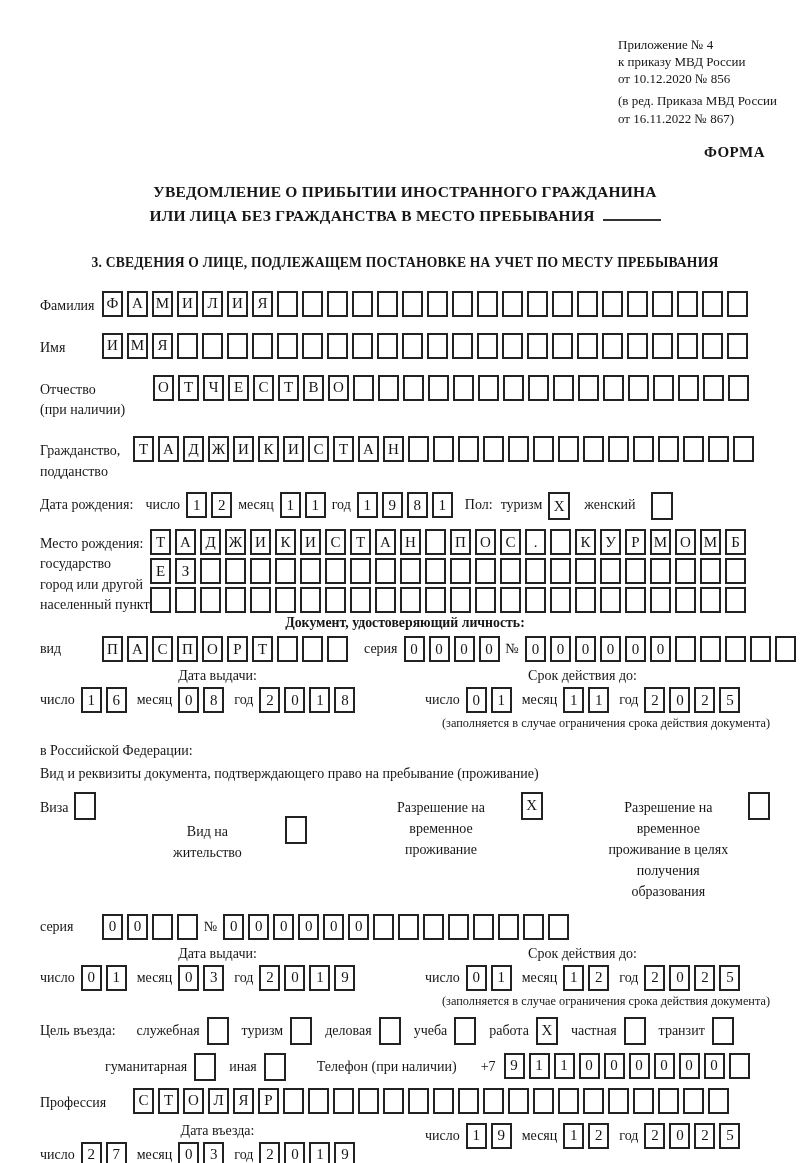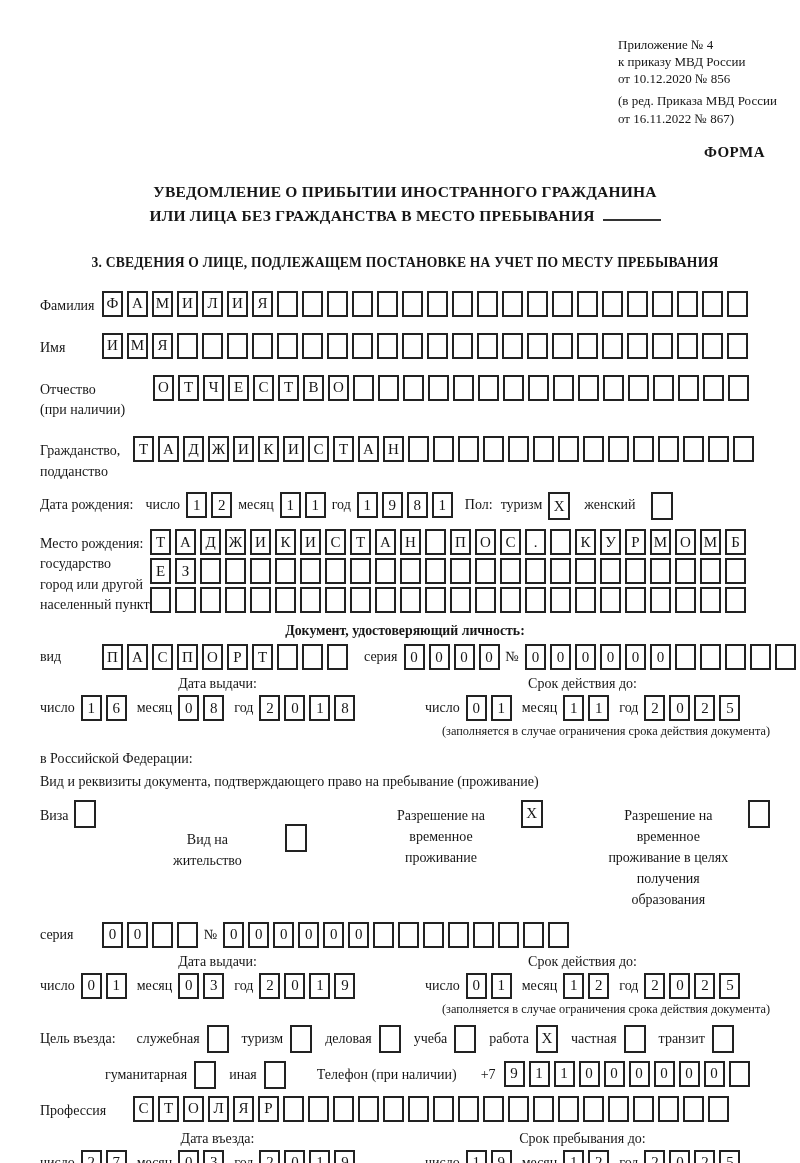--- a/index.html
+++ b/index.html
@@ -27,21 +27,21 @@
   .cb { width:22px; height:28px; }
 
   .frow { display:flex; align-items:flex-start; margin-top:16px; }
   .flabel { font-size:14px; padding-top:5px; flex:0 0 auto; line-height:1.45; }
   .w62  { width:62px; }
   .w93  { width:93px; }
   .w110 { width:110px; }
   .w113 { width:113px; }
   .stackrows { display:flex; flex-direction:column; gap:3px; }
 
-  .doc-heading { text-align:center; font-weight:bold; font-size:13.8px; margin-top:8px; }
+  .doc-heading { text-align:center; font-weight:bold; font-size:13.8px; }
 
   .inline-lbl { font-size:14px; padding:5px 6px 0 6px; flex:0 0 auto; }
   .inline-lbl.first { padding-left:0; }
 
   .dategrid { display:flex; margin-top:6px; }
   .datecol-l { width:355px; }
   .datecol-r { flex:1; }
   .date-hd { text-align:center; font-size:14px; margin-bottom:3px; }
   .date-row { display:flex; align-items:flex-start; }
   .date-row .cellrow { margin-right:4px; }
@@ -610,21 +610,20 @@
       <div class="inline-lbl">год</div>
       <div class="cellrow">
           <span class="cell">2</span>
           <span class="cell">0</span>
           <span class="cell">1</span>
           <span class="cell">9</span>
         </div>
     </div>
   </div>
   <div class="datecol-r">
-    <div class="date-hd">Срок пребывания до:</div>
     <div class="date-row">
       <div class="inline-lbl first" style="margin-left:30px;">число</div>
       <div class="cellrow">
           <span class="cell">1</span>
           <span class="cell">9</span>
         </div>
       <div class="inline-lbl">месяц</div>
       <div class="cellrow">
           <span class="cell">1</span>
           <span class="cell">2</span>

